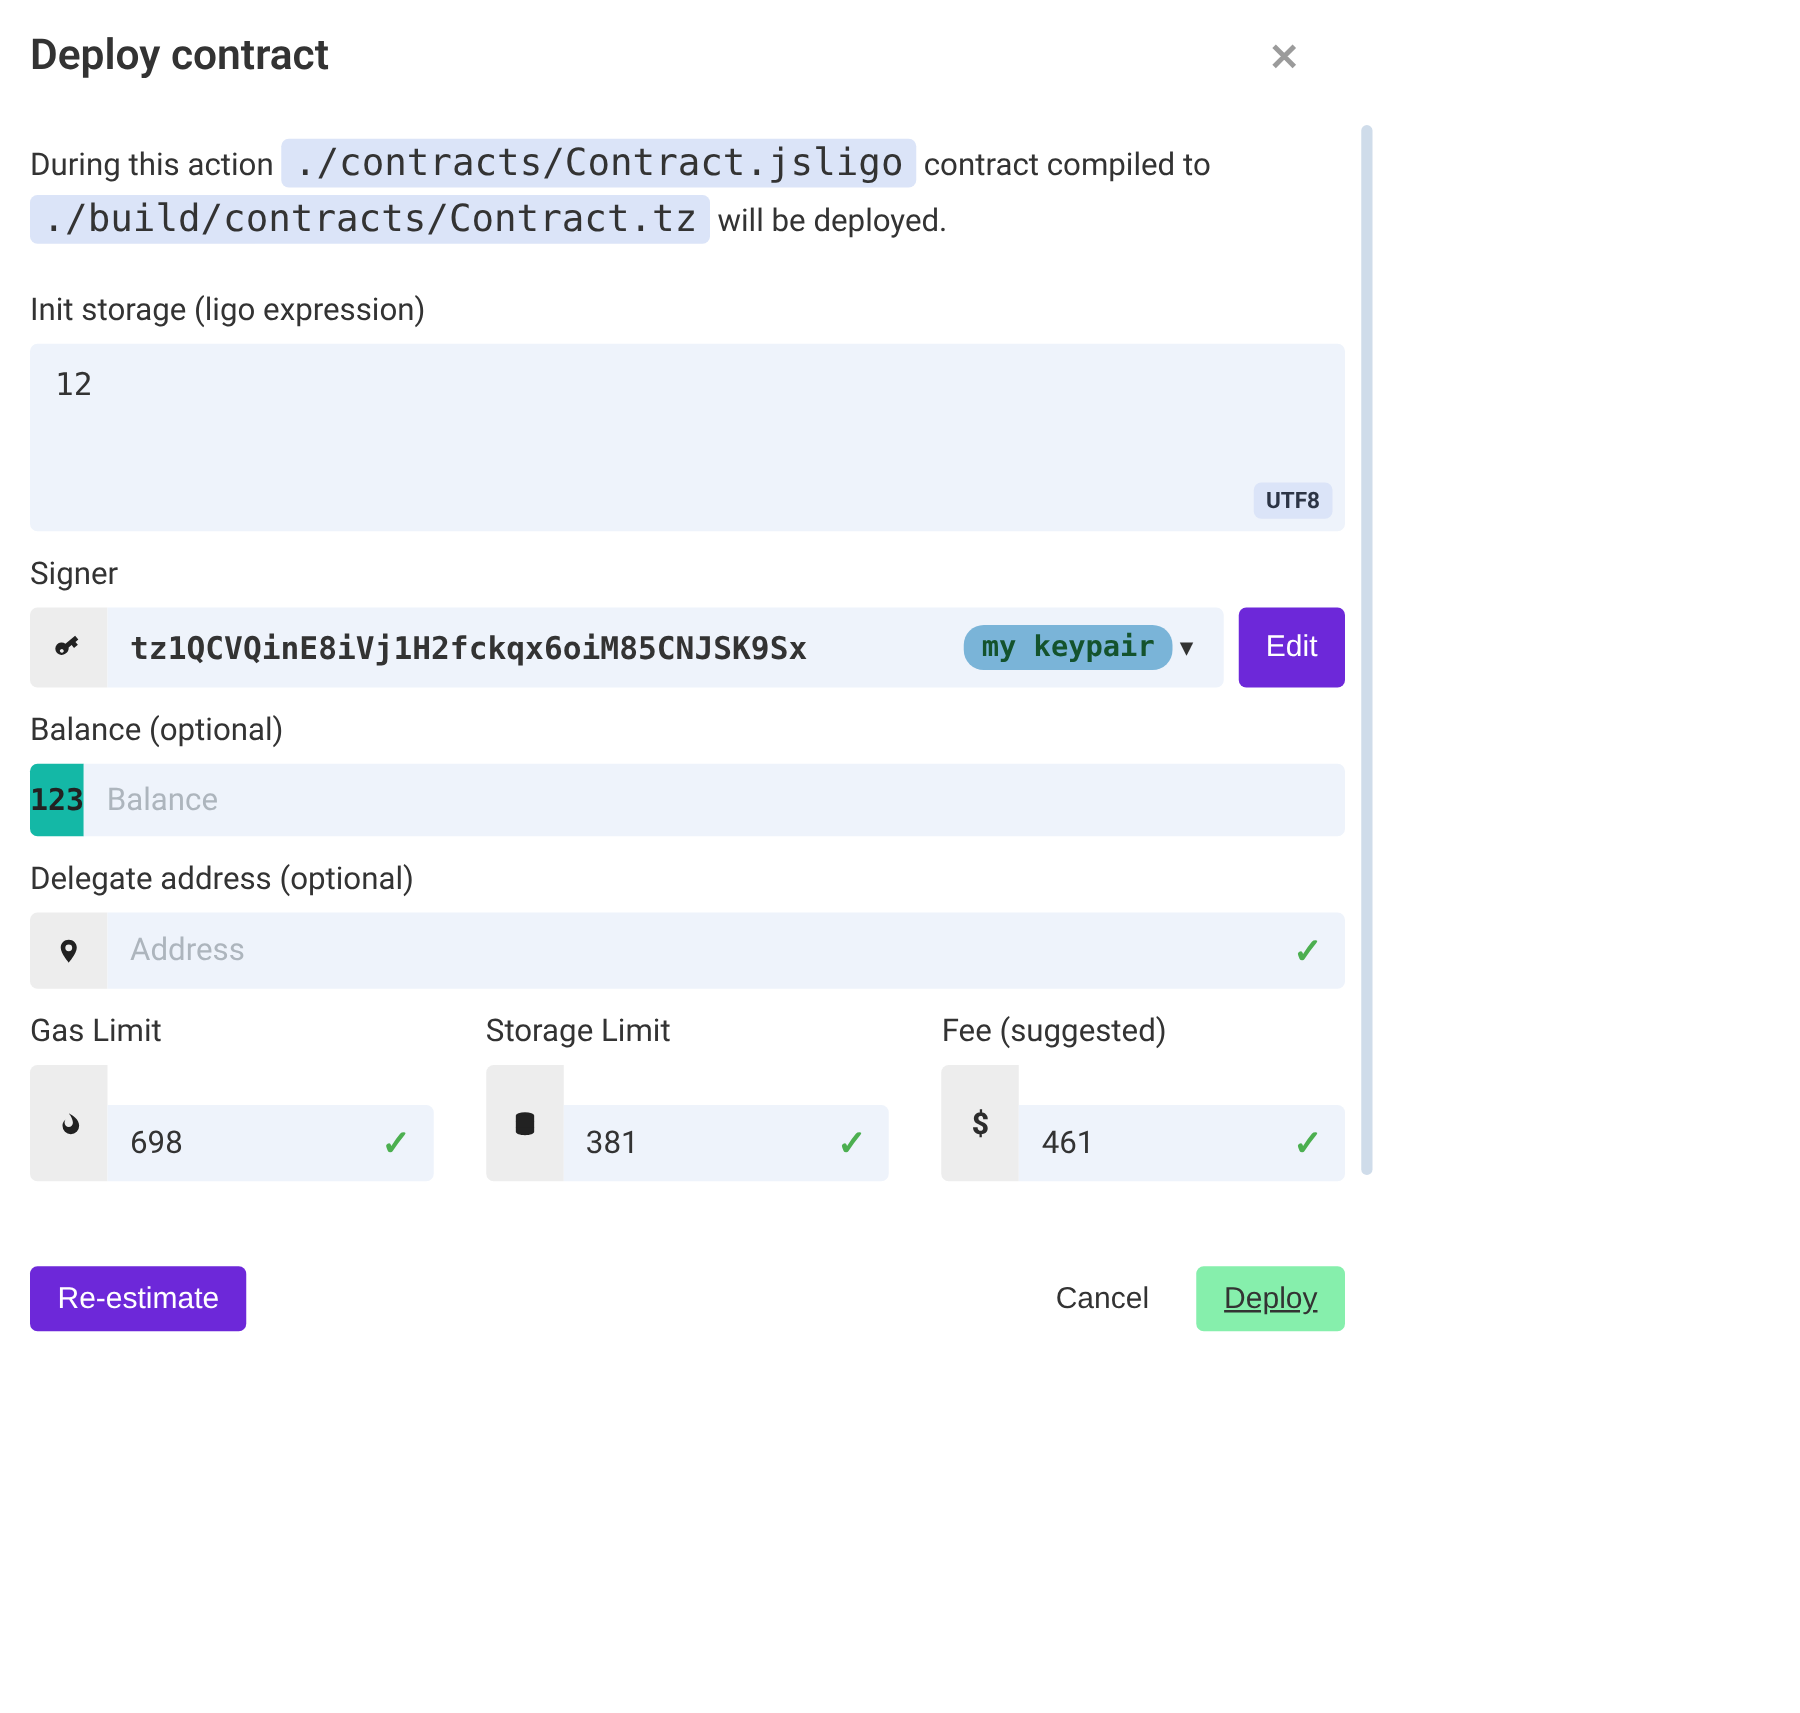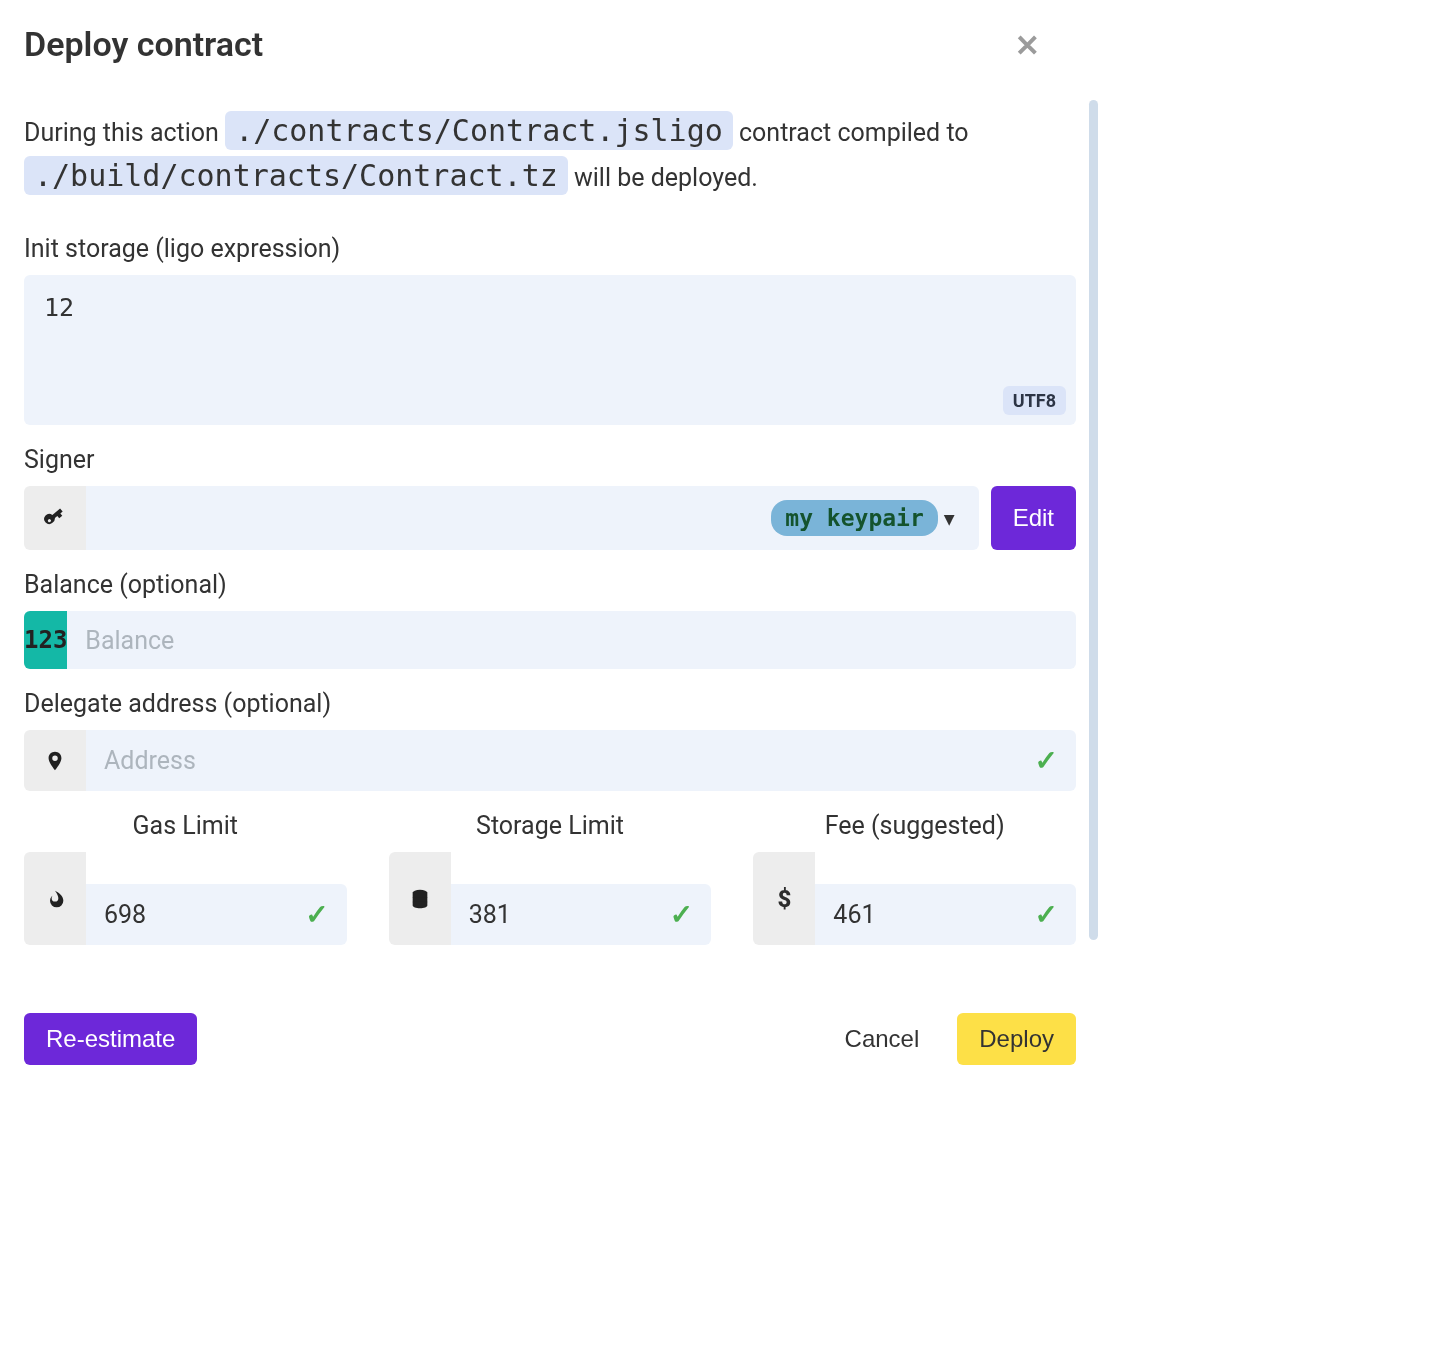--- a/index.html
+++ b/index.html
@@ -141,35 +141,35 @@
   }
   .btn {
     border: none;
     border-radius: 6px;
     font-size: 24px;
     font-weight: 500;
     padding: 12px 22px;
     cursor: pointer;
   }
   .btn-orange { background: #6d28d9; color: #fff; }
-  .btn-light { background: #fde047; color: #333; }
+  .btn-light { background: #86efac; color: #333; text-decoration: underline; }
   .btn-ghost { background: transparent; color: #333; }
   .check {
     color: #4caf50;
     font-size: 28px;
     font-weight: bold;
     margin-left: auto;
   }
   .triple {
     display: grid;
     grid-template-columns: 1fr 1fr 1fr;
     gap: 42px;
     margin-top: 8px;
   }
-  .triple .label { font-size: 25px; margin-bottom: 12px; text-align: center; }
+  .triple .label { font-size: 25px; margin-bottom: 12px; }
   .triple .field { font-size: 25px; margin-top: 32px; }
   .footer {
     display: flex;
     align-items: center;
     margin-top: 60px;
   }
   .footer .right { margin-left: auto; display: flex; gap: 16px; align-items: center; }
   svg { display: block; }
 </style>
 </head>
@@ -200,20 +200,21 @@
   <div class="row">
     <span class="label">Signer</span>
     <div class="signer-wrap">
       <div class="input-group">
         <div class="addon-icon">
           <svg width="24" height="24" viewBox="0 0 24 24" fill="#222">
               <path d="M7 14a5 5 0 1 1 4.9-6H22v4h-3v3h-4v-3h-3.1A5 5 0 0 1 7 14zm-1-5a1.5 1.5 0 1 0 0 3 1.5 1.5 0 0 0 0-3z" transform="rotate(-40 12 12)"></path>
             </svg>
         </div>
         <div class="field mono">
+          <span>tz1QCVQinE8iVj1H2fckqx6oiM85CNJSK9Sx</span>
           <span class="keypair-badge">my keypair</span>
           <span class="dropdown-arrow">▼</span>
         </div>
       </div>
       <button class="btn btn-orange">Edit</button>
     </div>
   </div>
 
   <div class="row">
     <span class="label">Balance (optional)</span>

